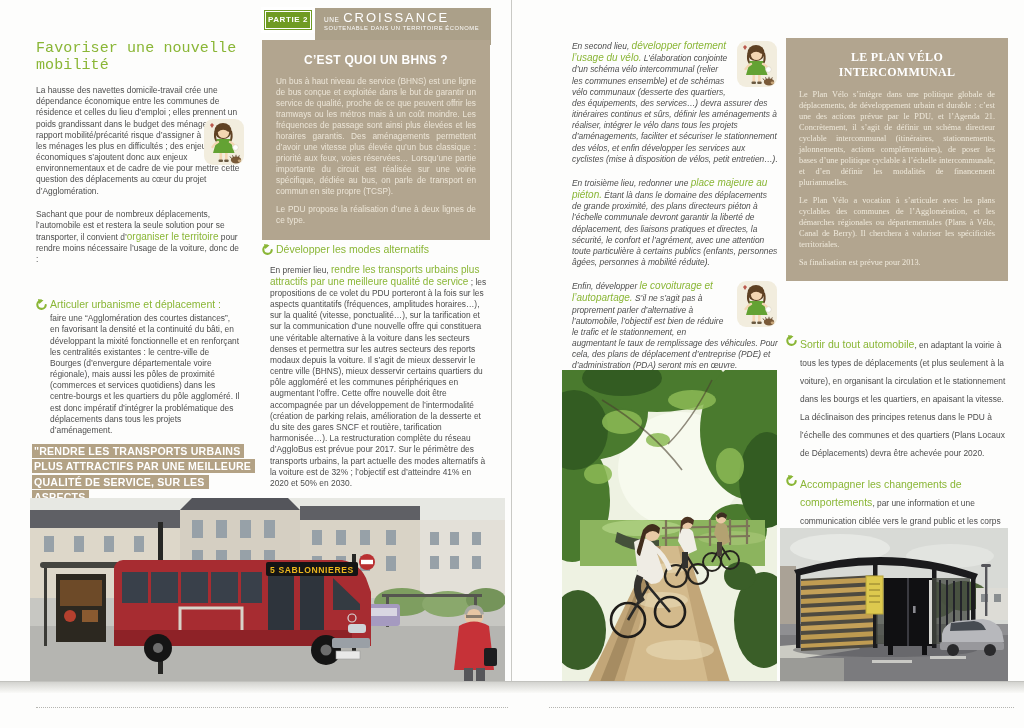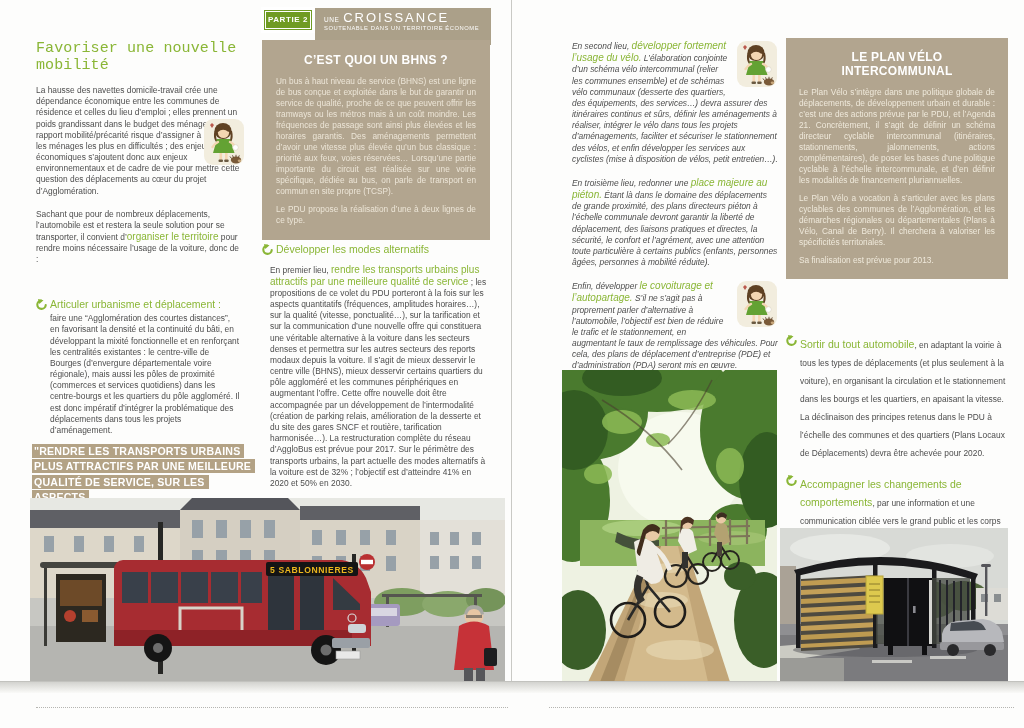--- a/index.html
+++ b/index.html
@@ -314,21 +314,21 @@
       <circle cx="70" cy="96" r="15" fill="none" stroke="#1f1d1a" stroke-width="2.6"></circle>
       <path d="M28,104 L48,70 L70,96 M48,70 L44,58 M44,58 L38,54" stroke="#2a2a28" stroke-width="2.6" fill="none"></path>
       <path d="M34,26 q12,-8 20,2 l10,30 q-2,10 -13,10 l-13,-9 z" fill="#efece4"></path>
       <path d="M40,60 q-6,14 2,26" stroke="#33322e" stroke-width="7" fill="none"></path>
       <circle cx="52" cy="17" r="8" fill="#e9c9a6"></circle>
       <path d="M43,14 q8,-11 17,-2 l-1,6 q-6,-6 -13,0 l-6,22 q-4,-2 -3,-6 z" fill="#402d1c"></path>
       <path d="M52,30 q12,8 18,24" stroke="#efece4" stroke-width="5" fill="none"></path>
     </g>
   </svg>
 
-  <div class="col tanbox" style="left:786px; top:38px; width:222px; padding:12px 13px 13px;">
+  <div class="col tanbox" style="left:786px; top:38px; width:222px; padding:12px 13px 13px;font-family:Liberation Serif, serif;">
     <div class="bt">LE PLAN VÉLO INTERCOMMUNAL</div>
     <p style="color:#efe9db">Le Plan Vélo s’intègre dans une politique globale de déplacements, de développement urbain et durable : c’est une des actions prévue par le PDU, et l’Agenda 21. Concrètement, il s’agit de définir un schéma directeur cyclable intercommunal (itinéraires, stationnements, jalonnements, actions complémentaires), de poser les bases d’une politique cyclable à l’échelle intercommunale, et d’en définir les modalités de financement pluriannuelles.</p>
     <p style="color:#efe9db">Le Plan Vélo a vocation à s’articuler avec les plans cyclables des communes de l’Agglomération, et les démarches régionales ou départementales (Plans à Vélo, Canal de Berry). Il cherchera à valoriser les spécificités territoriales.</p>
     <p style="color:#efe9db">Sa finalisation est prévue pour 2013.</p>
   </div>
 
   <div class="col" style="left:786px; top:334px; width:224px;">
     <div class="sec">
       <svg class="bullet" viewBox="0 0 12 12">
           <use href="#bullet-arrow"></use>

